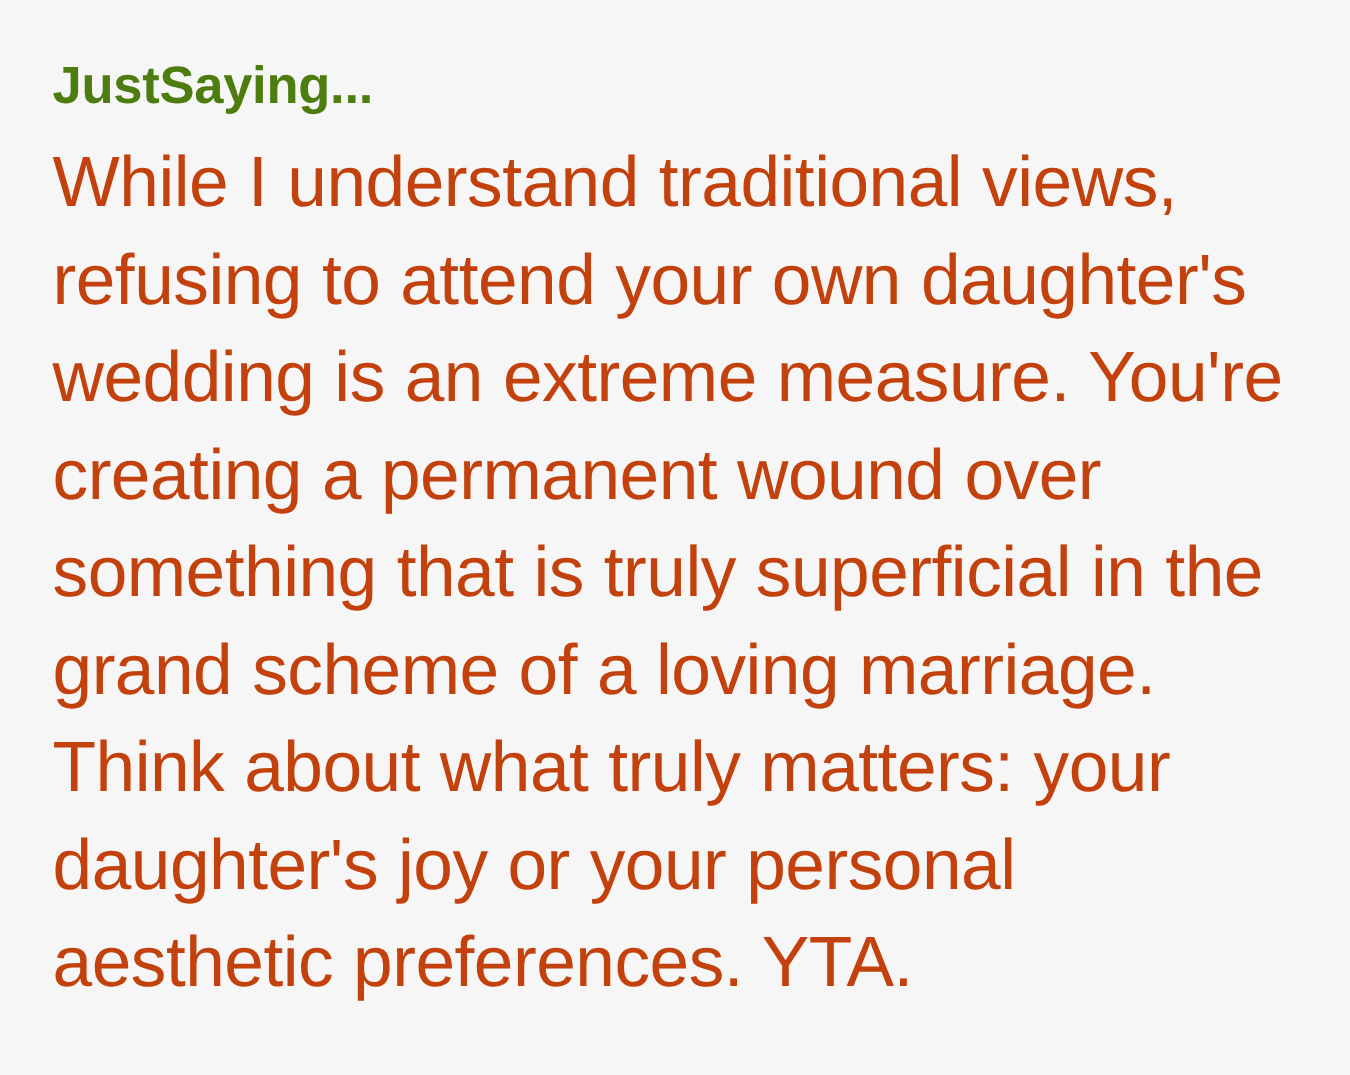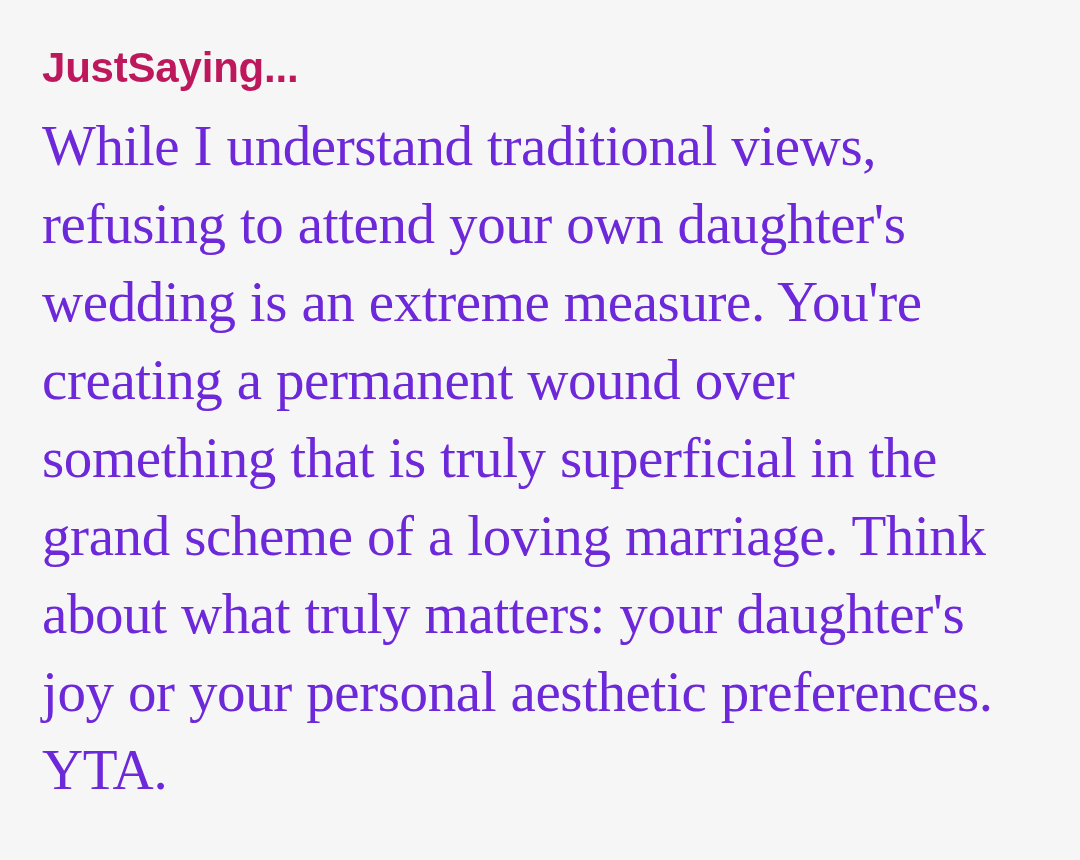--- a/index.html
+++ b/index.html
@@ -21,32 +21,32 @@
     height: 860px;
     background: #f7f6f6;
     padding: 44px 42px 0 42px;
   }
 
   .comment-author {
     font-family: "Liberation Sans", sans-serif;
     font-size: 42px;
     font-weight: bold;
     line-height: 1.12;
-    color: #be185d;
+    color: #4d7c0f;
     letter-spacing: -0.2px;
     margin: 0 0 16px 0;
     white-space: nowrap;
   }
 
   .comment-body {
-    font-family: Liberation Serif, serif;
+    font-family: Liberation Sans, sans-serif;
     font-size: 57px;
     font-weight: normal;
     line-height: 78px;
-    color: #6d28d9;
+    color: #c2410c;
     letter-spacing: -0.4px;
     margin: 0;
     max-width: 1000px;
     word-spacing: 0.5px;
   }
 </style>
 </head>
 <body>
 
 <div class="comment-card">

